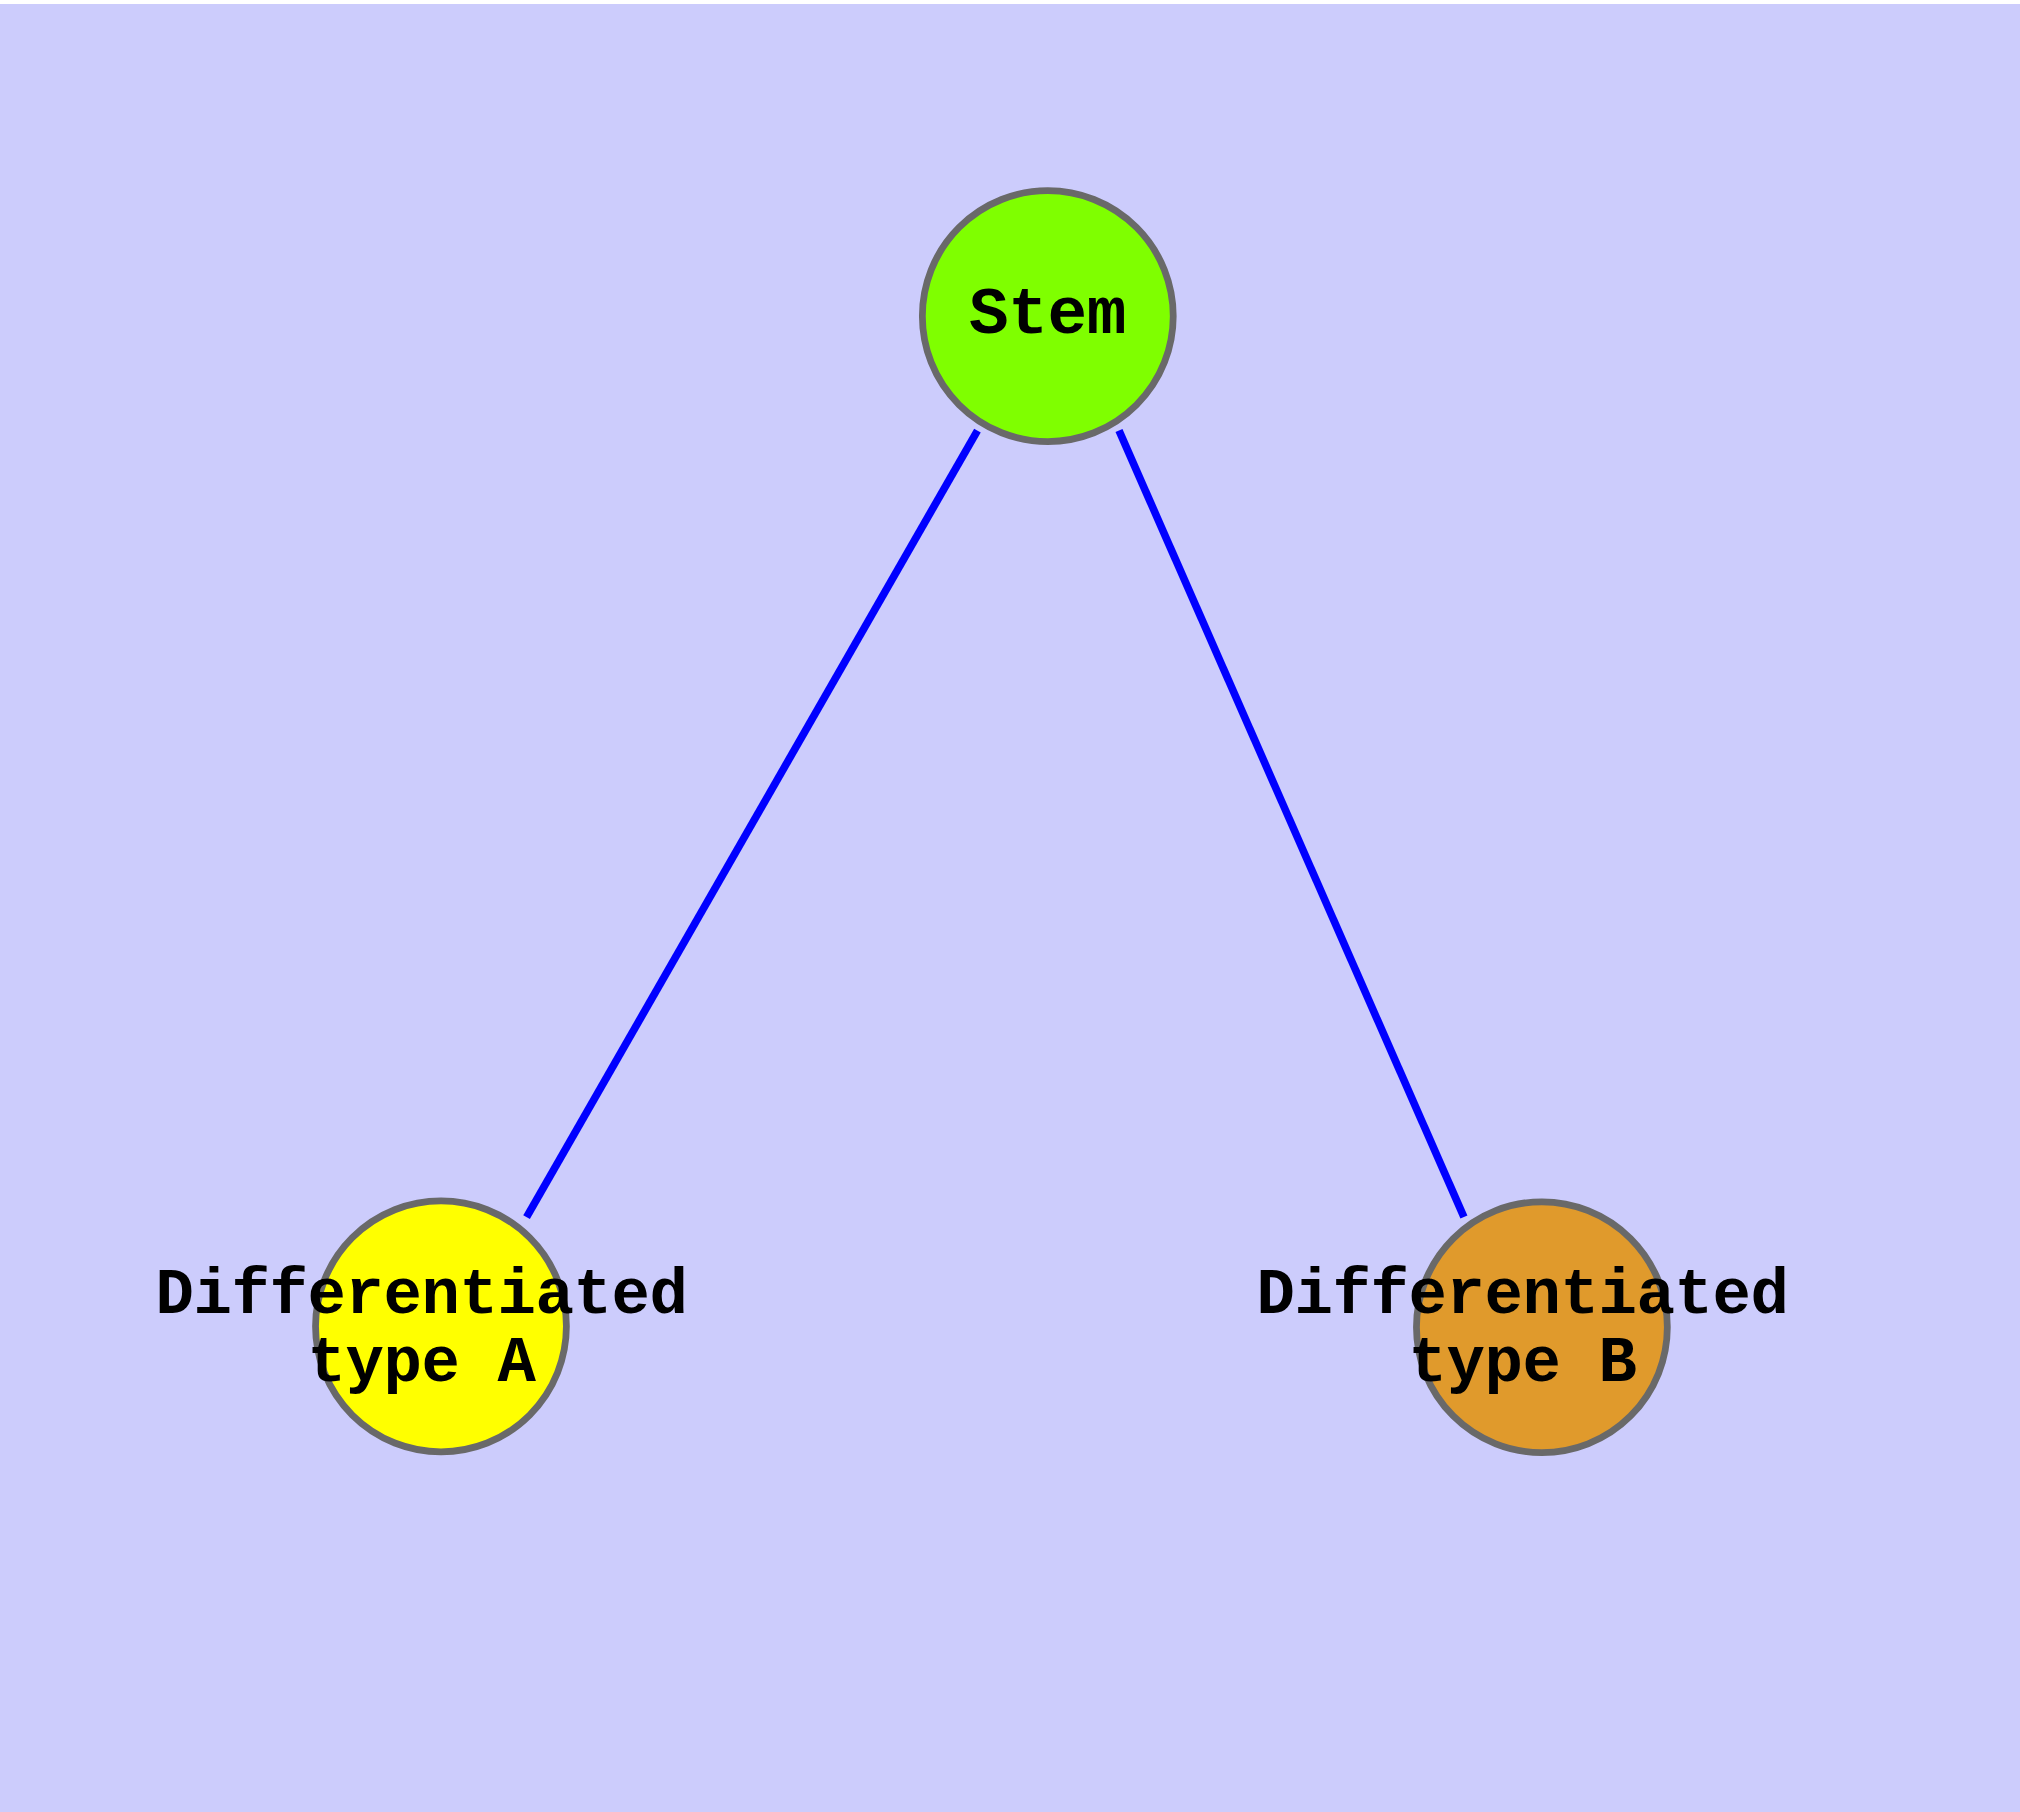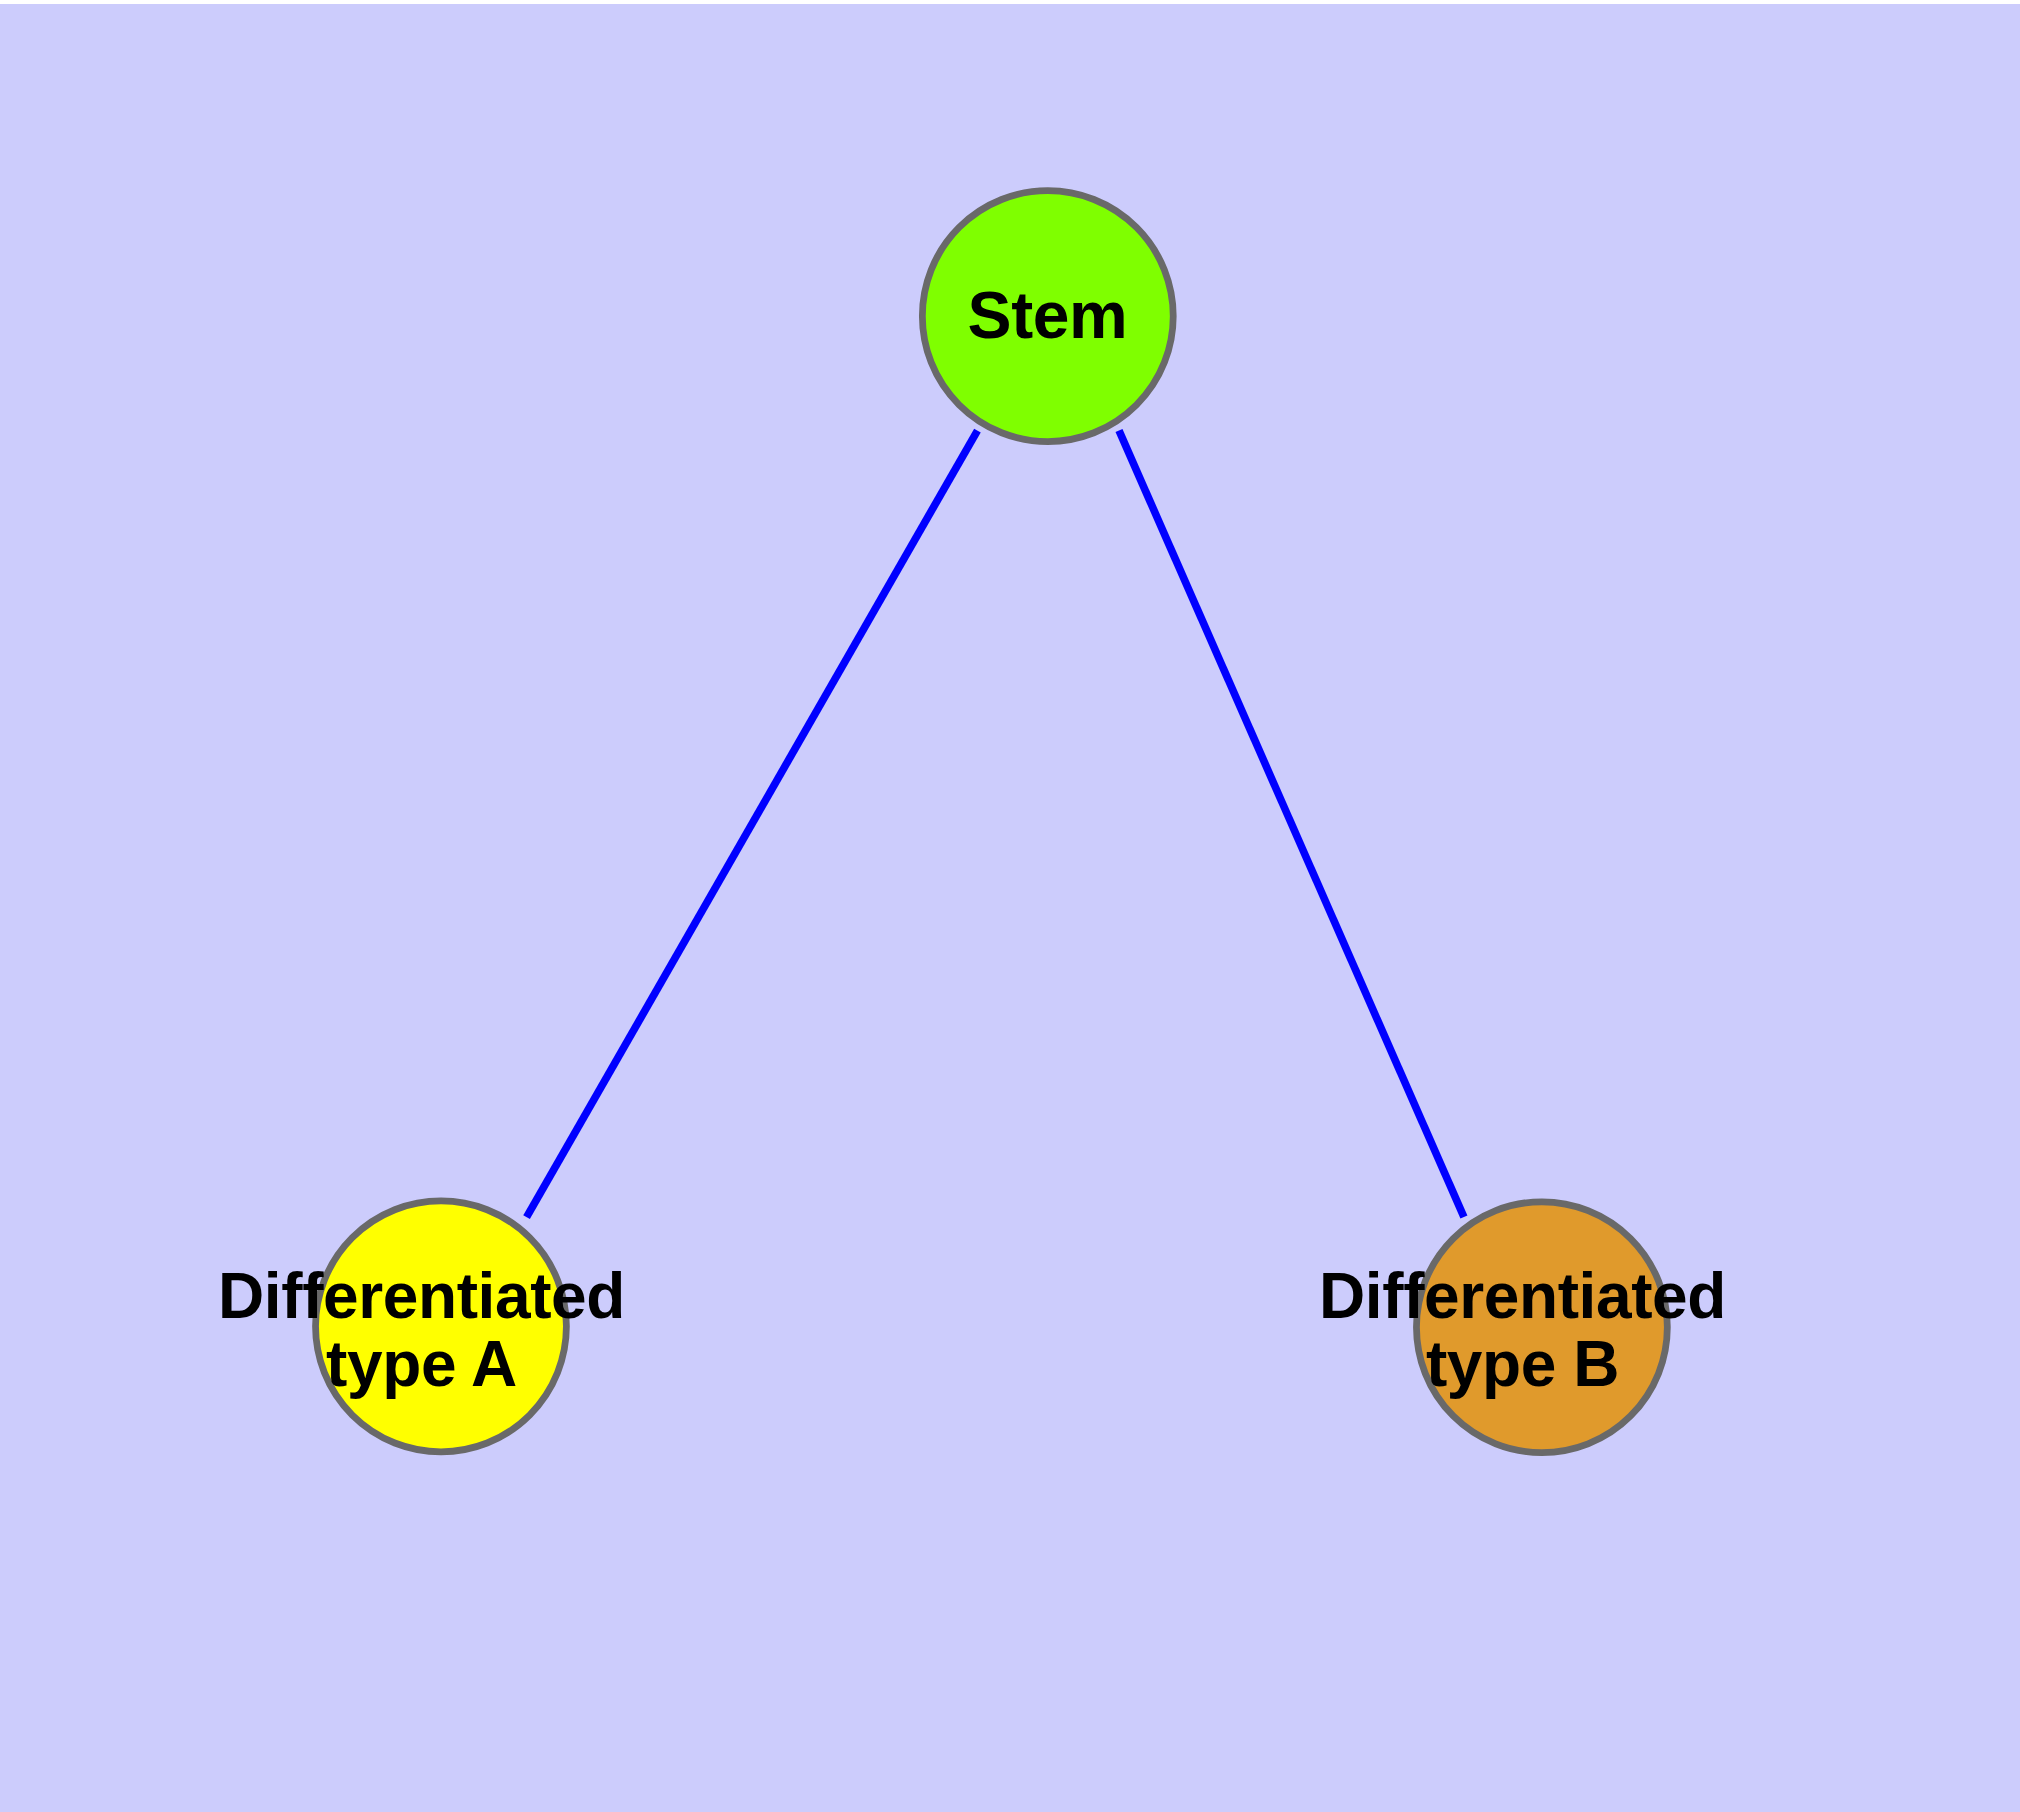--- a/index.html
+++ b/index.html
@@ -7,21 +7,21 @@
     margin: 0;
     padding: 0;
     background: #ffffff;
   }
   #stage {
     position: relative;
     width: 2021px;
     height: 1812px;
     overflow: hidden;
     background: #ffffff;
-    font-family: Liberation Sans, sans-serif;
+    font-family: Liberation Mono, monospace;
   }
   #canvas-bg {
     position: absolute;
     left: 0;
     top: 4.2px;
     width: 2021px;
     height: 1808px;
     background: #ccccfc;
   }
   #graph-svg {

